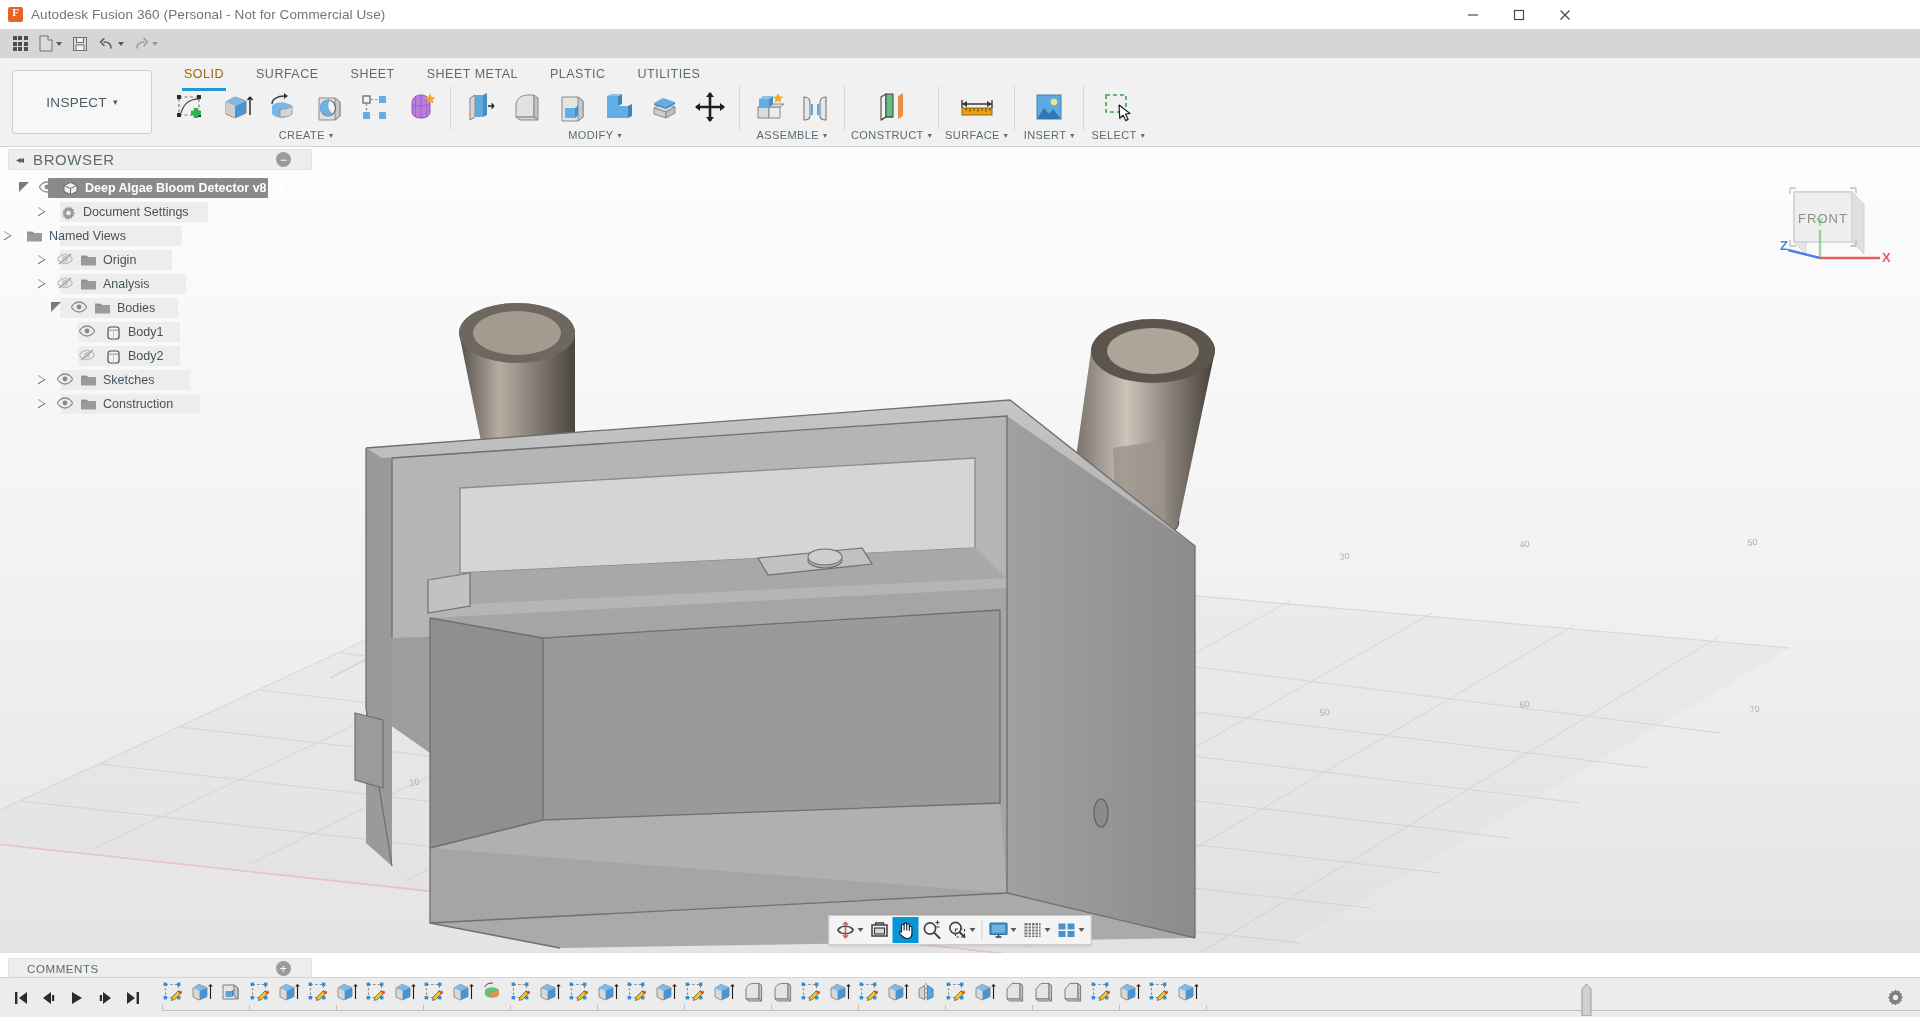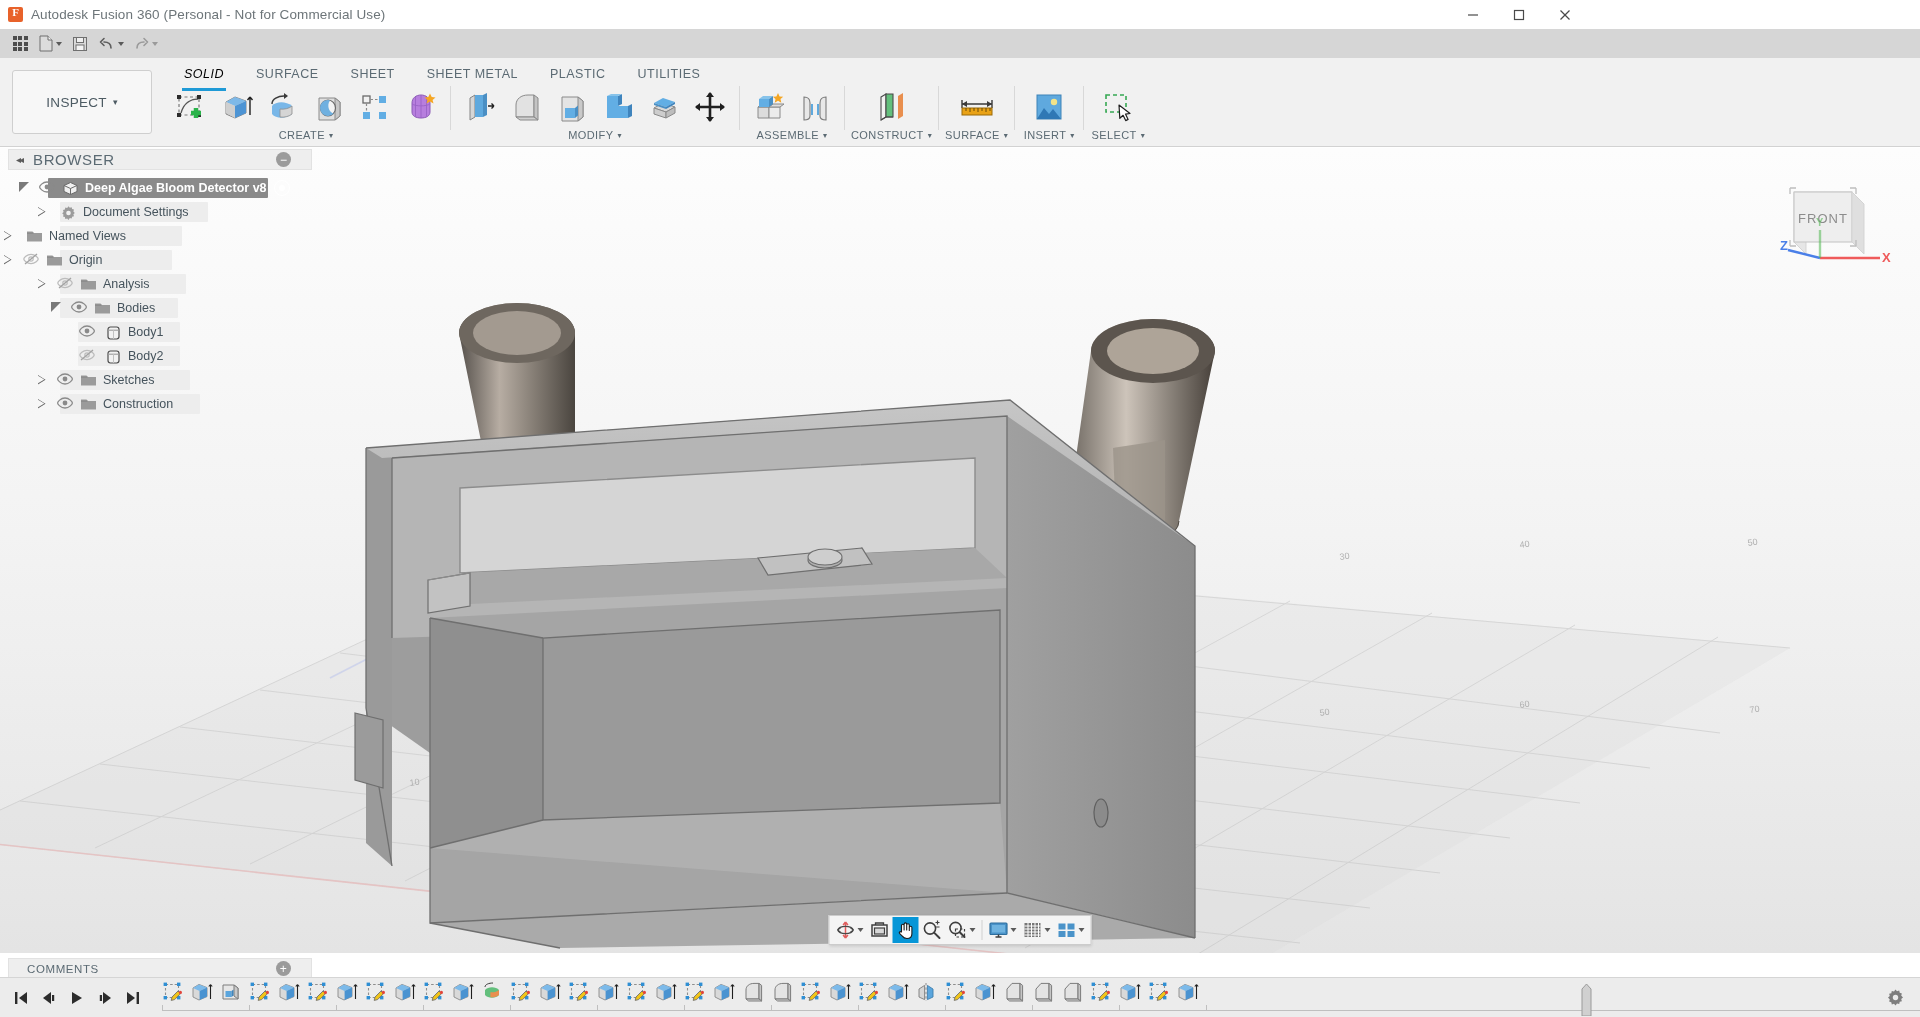--- a/index.html
+++ b/index.html
@@ -115,21 +115,21 @@
     display: flex; align-items: center; justify-content: center; gap: 6px;
   }
   .design-btn span { font-size: 13.5px; color: #4d5b63; letter-spacing: .3px; }
   .ribbon-tabs {
     position: absolute; left: 168px; top: 6px; display: flex; gap: 0;
   }
   .rtab {
     padding: 3px 16px 4px; font-size: 12.5px; color: #5b6a73;
     letter-spacing: .5px; position: relative;
   }
-  .rtab.active { color: #000000; font-style: italic; }
+  .rtab.active { color: #a16207; }
   .rtab.active::after {
     content: ""; position: absolute; left: 14px; right: 14px; bottom: -6px;
     height: 3px; background: #1f9ad6;
   }
 
   .ribbon-panels {
     position: absolute; left: 168px; top: 28px; right: 0; height: 60px;
     display: flex; align-items: flex-start;
   }
   .panel { display: flex; flex-direction: column; align-items: center;
@@ -924,21 +924,21 @@
           </span>
         <span class="ficon" style="margin-left:4px">
           <svg width="17" height="14" viewBox="0 0 17 14">
               <path d="M1 2.5h5.5l1.3 1.5H16v8.5H1z" fill="#9b9b9b"></path>
               <path d="M1 3.6h6.6v1.2H1z" fill="#8a8a8a"></path>
             </svg>
         </span>
         <span class="tlabel">Named Views</span>
       </div>
 
-      <div class="tnode" style="">
+      <div class="tnode" style="padding-left:34px">
         <span class="rowbg" style="left:60px; width:112px"></span>
         <span class="twist">
             <span class="tri-right"></span>
           </span>
         <span class="eye">
           <svg width="18" height="14" viewBox="0 0 18 14">
               <path d="M9 2.4C4.8 2.4 1.8 6 1.8 7s3 4.6 7.2 4.6S16.2 8 16.2 7 13.2 2.4 9 2.4z" fill="none" stroke="#bcbcbc" stroke-width="1.3"></path>
               <circle cx="9" cy="7" r="2.2" fill="none" stroke="#bcbcbc" stroke-width="1.2"></circle>
               <path d="M3 12L15 2" stroke="#a3a3a3" stroke-width="1.4"></path>
             </svg>

